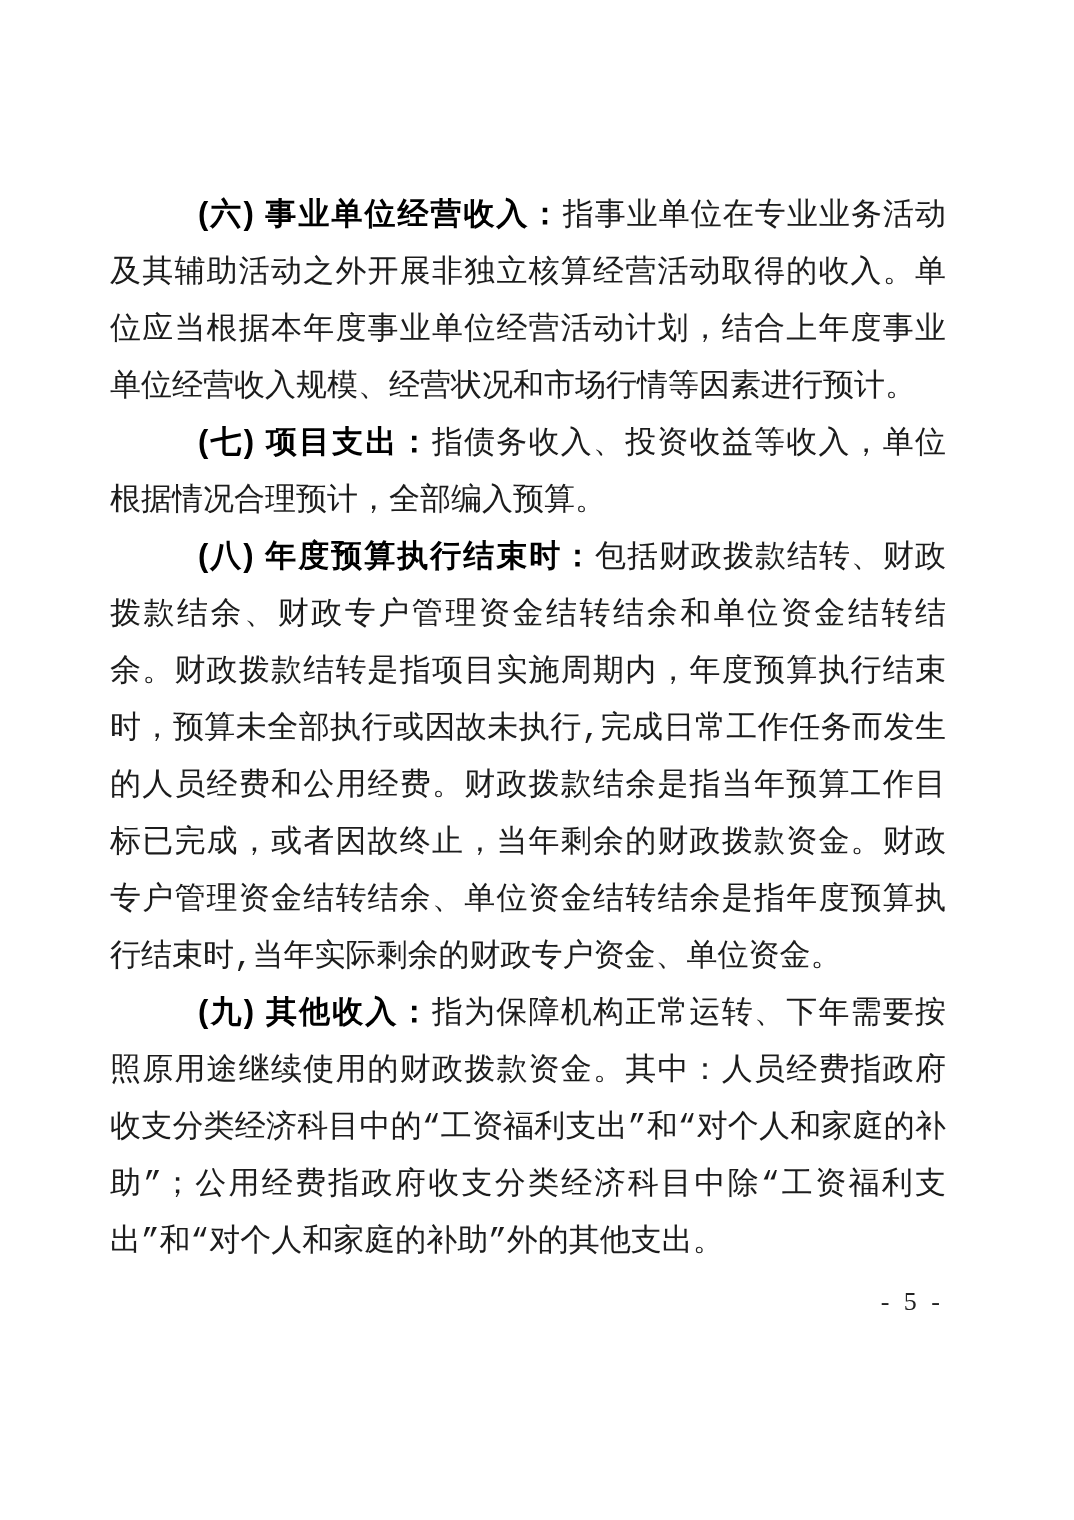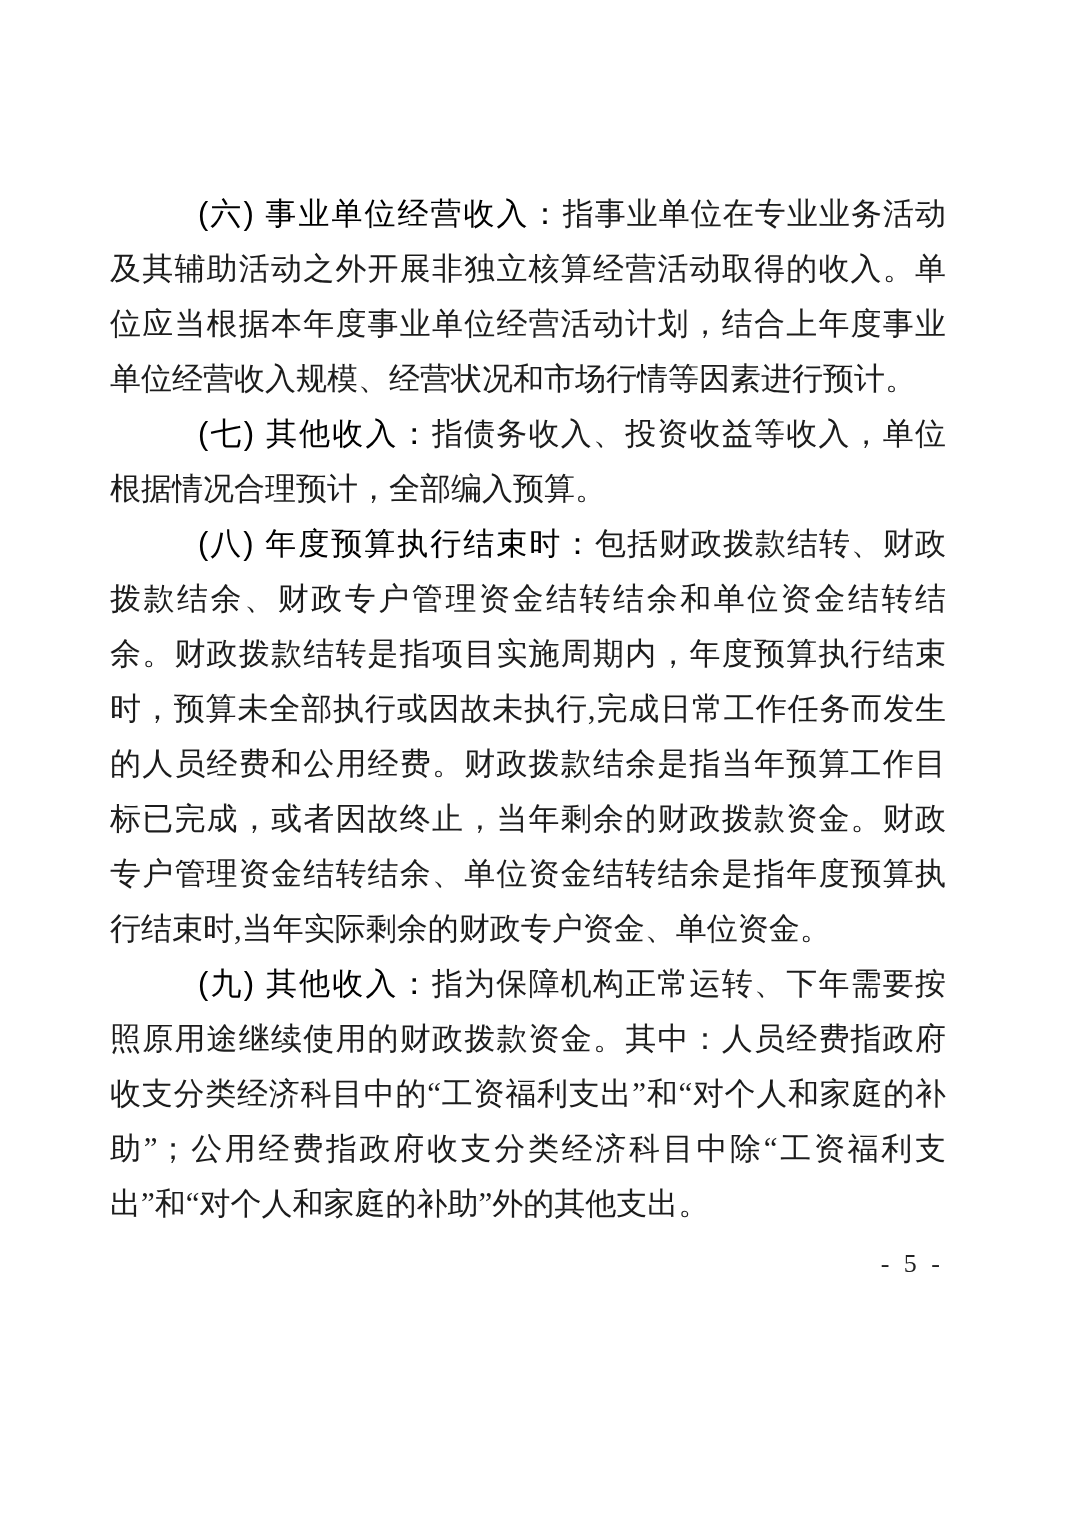--- a/index.html
+++ b/index.html
@@ -24,41 +24,41 @@
     color: #1c1c1c;
     text-align: justify;
     text-justify: inter-character;
   }
   .para {
     margin: 0;
     text-indent: 88px;
   }
   .para-heading {
     font-family: "Liberation Sans", "DejaVu Sans", sans-serif;
-    font-weight: 400;
+    font-weight: 700;
     color: #000000;
     letter-spacing: 1px;
   }
   .para-body {
-    font-family: Liberation Serif, serif;
+    font-family: Liberation Mono, monospace;
   }
   .page-number {
     margin-top: 18px;
     text-align: right;
     padding-right: 130px;
     font-family: "Liberation Serif", "DejaVu Serif", serif;
     font-size: 26px;
     letter-spacing: 4px;
     color: #222222;
   }
 </style>
 </head>
 <body>
 
 <div class="page">
   <div class="content">
     <p class="para"><span class="para-heading">(六) 事业单位经营收入：</span><span class="para-body">指事业单位在专业业务活动及其辅助活动之外开展非独立核算经营活动取得的收入。单位应当根据本年度事业单位经营活动计划，结合上年度事业单位经营收入规模、经营状况和市场行情等因素进行预计。</span></p>
-    <p class="para"><span class="para-heading">(七) 其他收入：</span><span class="para-body">指债务收入、投资收益等收入，单位根据情况合理预计，全部编入预算。</span></p>
+    <p class="para"><span class="para-heading">(七) 项目支出：</span><span class="para-body">指债务收入、投资收益等收入，单位根据情况合理预计，全部编入预算。</span></p>
     <p class="para"><span class="para-heading">(八) 年度预算执行结束时：</span><span class="para-body">包括财政拨款结转、财政拨款结余、财政专户管理资金结转结余和单位资金结转结余。财政拨款结转是指项目实施周期内，年度预算执行结束时，预算未全部执行或因故未执行,完成日常工作任务而发生的人员经费和公用经费。财政拨款结余是指当年预算工作目标已完成，或者因故终止，当年剩余的财政拨款资金。财政专户管理资金结转结余、单位资金结转结余是指年度预算执行结束时,当年实际剩余的财政专户资金、单位资金。</span></p>
     <p class="para"><span class="para-heading">(九) 其他收入：</span><span class="para-body">指为保障机构正常运转、下年需要按照原用途继续使用的财政拨款资金。其中：人员经费指政府收支分类经济科目中的“工资福利支出”和“对个人和家庭的补助”；公用经费指政府收支分类经济科目中除“工资福利支出”和“对个人和家庭的补助”外的其他支出。</span></p>
   </div>
   <div class="page-number">- 5 -</div>
 </div>
 
 </body></html>

